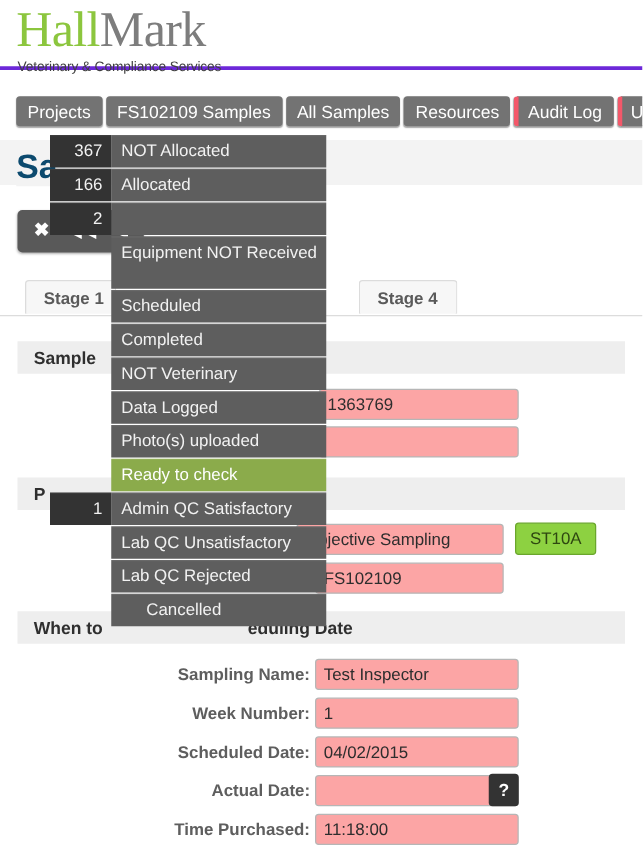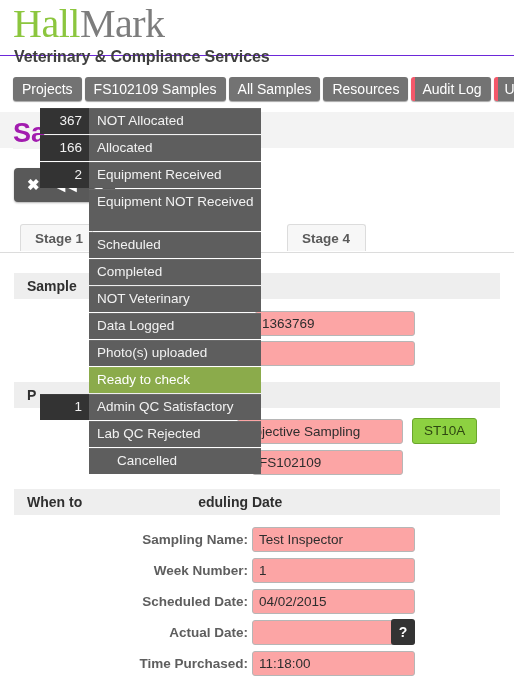--- a/index.html
+++ b/index.html
@@ -16,40 +16,40 @@
     -webkit-font-smoothing: antialiased;
   }
 
   
   .masthead {
     position: absolute;
     left: 0; top: 0;
     width: 514px;
     height: 56px;
     background: #ffffff;
-    border-bottom: 1px solid #6d28d9;
+    border-bottom: 3px solid #6d28d9;
     box-sizing: border-box;
     text-align: right;
   }
   .logo-wordmark {
     position: absolute;
     left: 13px; top: 2px;
     font-size: 40px;
     line-height: 44px;
     font-family: "Liberation Serif", serif;
     letter-spacing: -0.5px;
     white-space: nowrap;
   }
   .logo-hall { color: #8cc63e; }
   .logo-mark { color: #7d7d7d; }
   .logo-tagline {
     position: absolute;
     left: 14px; top: 48px;
-    font-size: 16px;
-    font-weight: bold;
+    font-size: 11px;
+    font-weight: normal;
     color: #3f3f3f;
     letter-spacing: -0.1px;
     white-space: nowrap;
   }
 
   
   .navbar {
     position: absolute;
     left: 0; top: 73px;
     width: 514px;
@@ -84,21 +84,21 @@
     left: 0; top: 105px;
     width: 514px;
     height: 585px;
     background: #ffffff;
   }
   .page-title {
     position: absolute;
     left: 13px; top: 118px;
     font-size: 27px;
     font-weight: bold;
-    color: #a21caf;
+    color: #0c4a6e;
     background: #f3f3f3;
     white-space: nowrap;
   }
   .title-strip {
     position: absolute;
     left: 0; top: 112px;
     width: 514px;
     height: 36px;
     background: #f3f3f3;
   }
@@ -306,24 +306,25 @@
     <div class="field-label" style="left: 60px; width: 188px; top: 625px;">Actual Date:</div>
     <input class="field-input" type="text" style="left: 252px; top: 620px; width: 163px;">
     <div class="help-btn" style="left: 391px; top: 619px;">?</div>
     <div class="field-label" style="left: 60px; width: 188px; top: 656px;">Time Purchased:</div>
     <input class="field-input" type="text" value="11:18:00" style="left: 252px; top: 651px; width: 163px;">
   </div>
 
 <div class="dropdown" id="dropdown">
     <div class="dd-item" style="height: 26px;"><span>NOT Allocated</span><span class="dd-count" style="height: 26px;">367</span></div>
     <div class="dd-item" style="height: 26px;"><span>Allocated</span><span class="dd-count" style="height: 26px;">166</span></div>
-    <div class="dd-item" style="height: 26px;"><span>Equipment Received</span><span class="dd-count" style="height: 26px;">2</span></div>
+    <div class="dd-item" style="height: 26px;"><span class="dd-count" style="height: 26px;">2</span></div>
     <div class="dd-item" style="height: 42px;"><span>Equipment NOT Received</span></div>
     <div class="dd-item" style="height: 26px;"><span>Scheduled</span></div>
     <div class="dd-item" style="height: 26px;"><span>Completed</span></div>
     <div class="dd-item" style="height: 26px;"><span>NOT Veterinary</span></div>
     <div class="dd-item" style="height: 26px;"><span>Data Logged</span></div>
     <div class="dd-item" style="height: 26px;"><span>Photo(s) uploaded</span></div>
     <div class="dd-item selected" style="height: 26px;"><span>Ready to check</span></div>
     <div class="dd-item" style="height: 26px;"><span>Admin QC Satisfactory</span><span class="dd-count" style="height: 26px;">1</span></div>
+    <div class="dd-item" style="height: 26px;"><span>Lab QC Unsatisfactory</span></div>
     <div class="dd-item" style="height: 26px;"><span>Lab QC Rejected</span></div>
     <div class="dd-item" style="height: 26px; padding-left: 28px;"><span>Cancelled</span></div>
   </div>
 
 </body></html>

